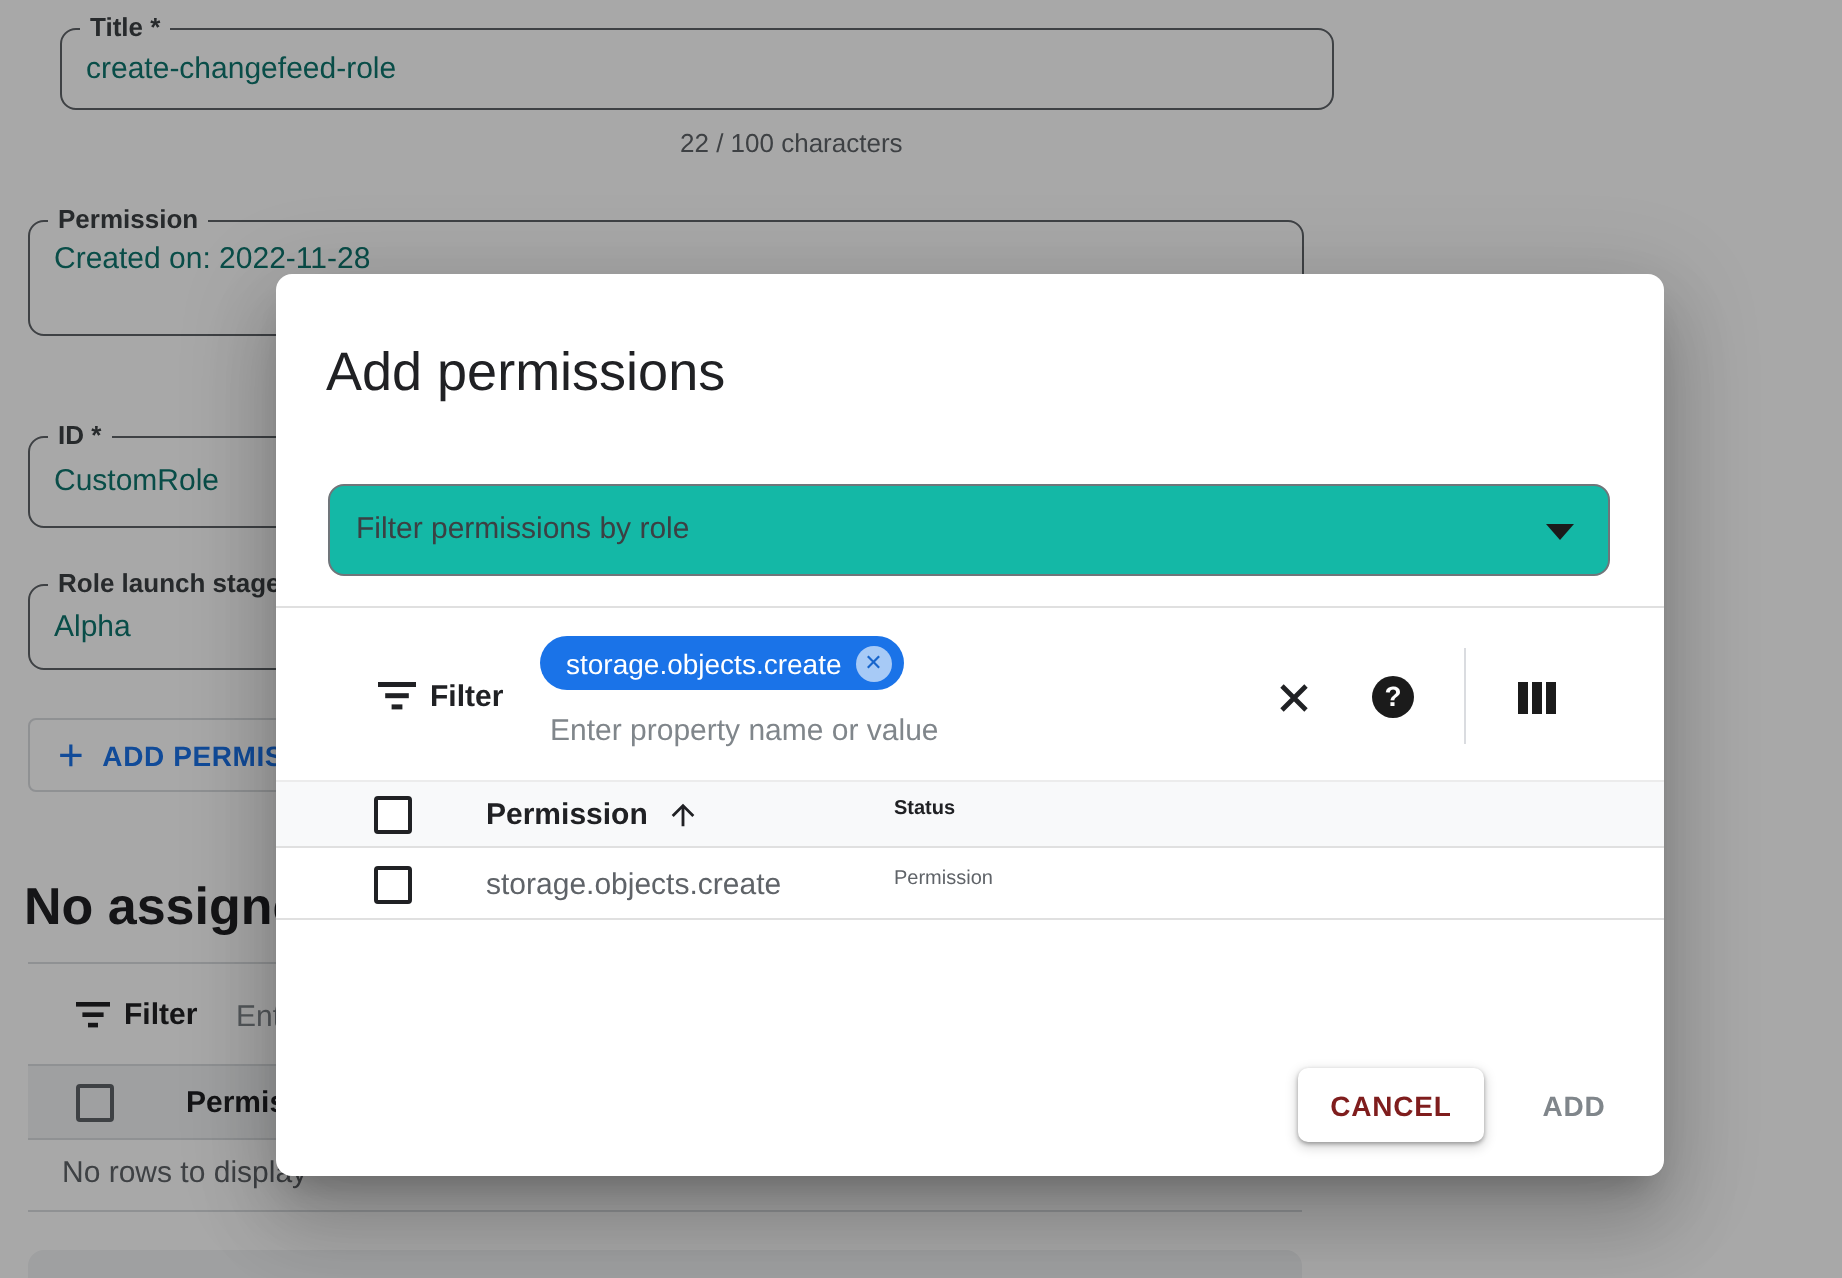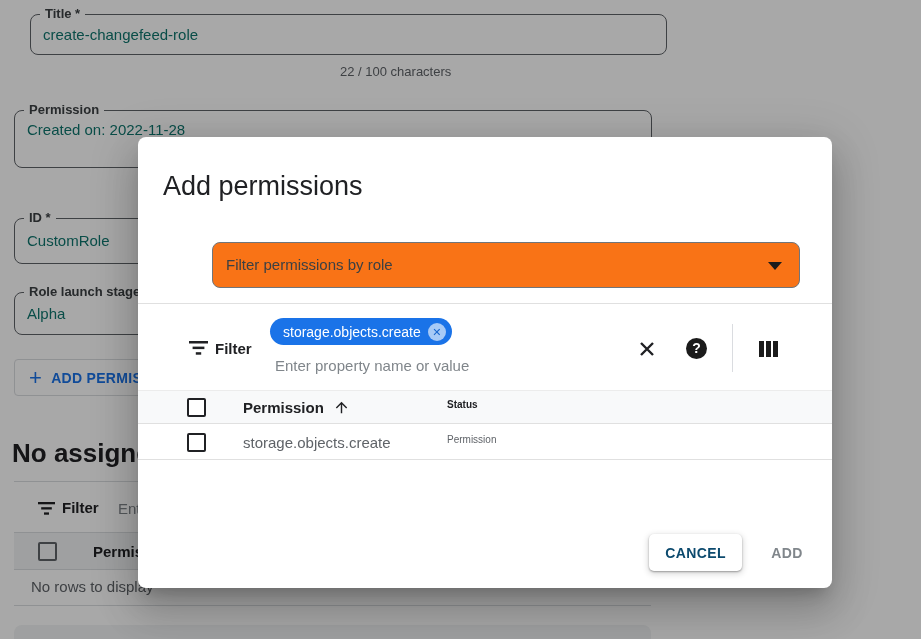--- a/index.html
+++ b/index.html
@@ -45,22 +45,22 @@
   .bg-gray-box { position:absolute; left:14px; top:625px; width:637px; height:40px; background:#f1f3f4; border-radius:8px; }
 
   
   .scrim { position:absolute; inset:0; background:rgba(0,0,0,0.34); z-index:2; }
 
   
   .dialog { position:absolute; left:138px; top:137px; width:694px; height:451px; z-index:3;
             background:#fff; border-radius:8px;
             box-shadow:0 11px 15px -7px rgba(0,0,0,.2), 0 24px 38px 3px rgba(0,0,0,.14), 0 9px 46px 8px rgba(0,0,0,.12); }
   .dlg-title { position:absolute; left:25px; top:34px; font-size:27px; font-weight:400; color:#202124; white-space:nowrap; }
-  .role-select { position:absolute; left:26px; top:105px; width:588px; height:46px;
-                 border:1px solid #70757a; border-radius:8px; background:#f97316; cursor:pointer;margin-left:48px; }
+  .role-select { position:absolute; left:26px; top:105px; width:641px; height:46px;
+                 border:1px solid #70757a; border-radius:8px; background:#14b8a6; cursor:pointer; }
   .role-select-text { position:absolute; left:13px; top:0; font-size:15px; color:#3c4043; line-height:44px; white-space:nowrap; }
   .caret-down { position:absolute; right:17px; top:19px; width:0; height:0;
                 border-left:7px solid transparent; border-right:7px solid transparent; border-top:8px solid #1b1b1b; }
   .dlg-divider { position:absolute; left:0; top:166px; width:694px; height:1px; background:#e0e0e0; }
 
   .tb-filter-icon { position:absolute; left:51px; top:204px; }
   .tb-filter-label { position:absolute; left:77px; top:203px; font-size:15px; font-weight:700; color:#202124; }
   .chip { position:absolute; left:132px; top:181px; height:27px; border-radius:14px; background:#1a73e8;
           display:flex; align-items:center; gap:7px; padding:0 6px 0 13px; cursor:pointer; }
   .chip-label { color:#fff; font-size:14px; white-space:nowrap; }
@@ -84,21 +84,21 @@
   .thead .cbx { top:7px; }
   .trow  .cbx { top:8px; }
   .col-perm { position:absolute; left:105px; font-size:15px; white-space:nowrap; }
   .col-status { position:absolute; left:309px; font-size:10px; white-space:nowrap; }
   .thead .col-perm, .thead .col-status { top:8px; font-weight:700; color:#202124; }
   .trow .col-perm, .trow .col-status { top:9px; color:#5f6368; }
   .sort-arrow { position:absolute; left:195px; top:8px; cursor:pointer; }
 
   .btn-cancel { position:absolute; left:511px; top:397px; width:93px; height:37px;
                 background:#fff; border:none; border-radius:5px; font-family:inherit;
-                font-size:14px; font-weight:700; letter-spacing:.4px; color:#0c4a6e; cursor:pointer;
+                font-size:14px; font-weight:700; letter-spacing:.4px; color:#7f1d1d; cursor:pointer;
                 box-shadow:0 1px 2px 0 rgba(0,0,0,.32), 0 2px 6px 1px rgba(0,0,0,.15); }
   .btn-add { position:absolute; left:616px; top:397px; width:66px; height:37px;
              background:transparent; border:none; font-family:inherit; text-align:center;
              font-size:14px; font-weight:700; letter-spacing:.4px; color:#80868b; cursor:default; }
 </style>
 </head>
 <body>
 
 <div class="screen">
 

